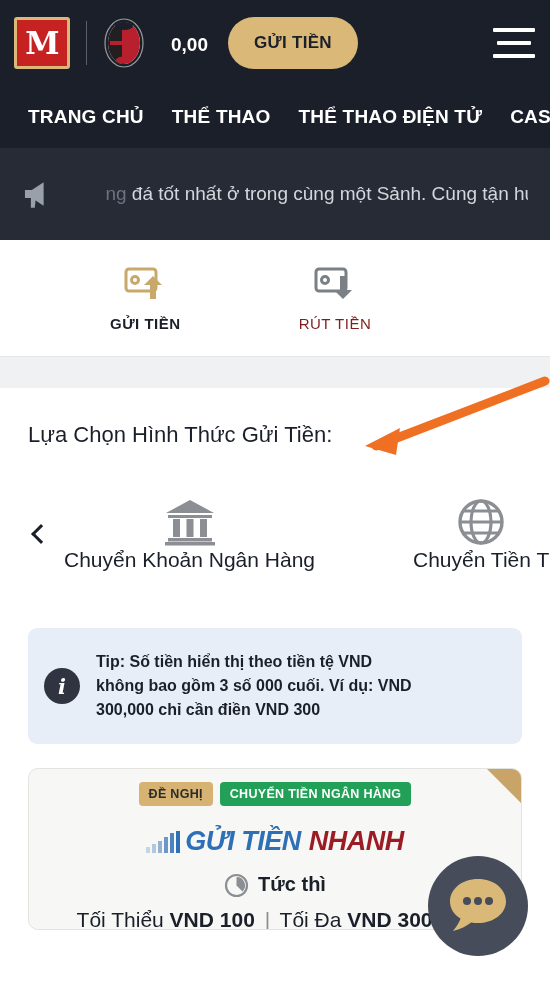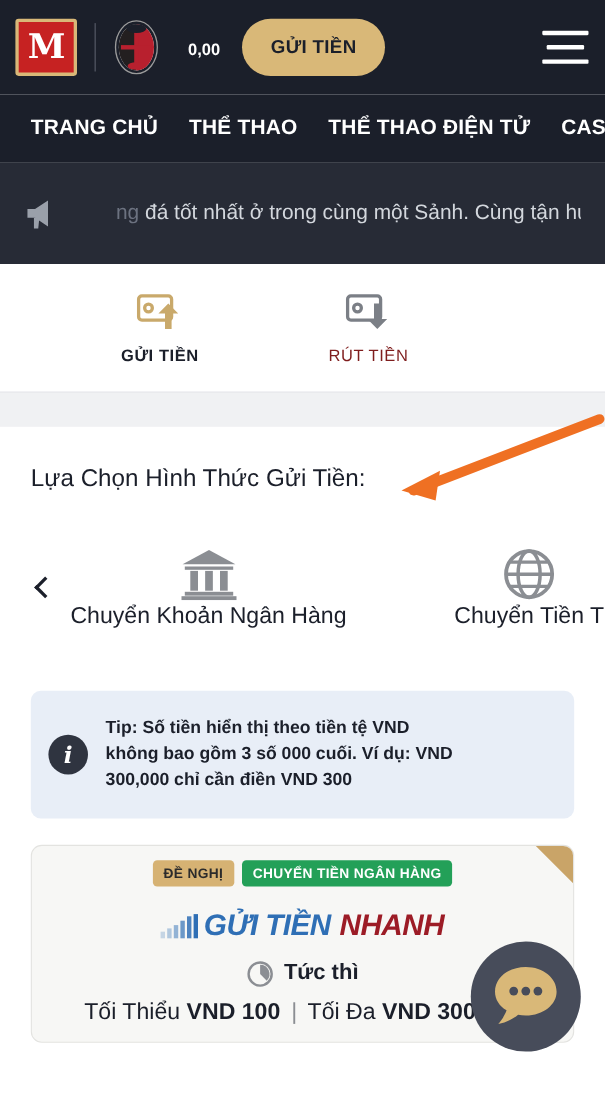--- a/index.html
+++ b/index.html
@@ -48,21 +48,21 @@
   .balance-top{
     display:flex;align-items:center;gap:6px;
     font-size:18px;font-weight:bold;line-height:1.15;
   }
   .chev-d{
     width:11px;height:11px;
     border-right:2.4px solid #ffffff;
     border-bottom:2.4px solid #ffffff;
     transform:rotate(45deg) translate(-2px,-2px);
   }
-  .balance-val{ font-size:15px;font-weight:bold;margin-top:4px; }
+  .balance-val{ font-size:19px;font-weight:bold;margin-top:4px; }
 
   .deposit-btn{
     margin-left:20px;
     background:#d9b878;
     color:#1b1f2a;
     border:none;
     border-radius:30px;
     height:52px;
     padding:0 26px;
     font-family:"Liberation Sans", sans-serif;
@@ -198,21 +198,21 @@
     white-space:nowrap;
   }
 
   
   .card{
     margin:24px 28px 0 28px;
     background:#f7f7f5;
     border:1px solid #e3e3e0;
     border-radius:10px;
     position:relative;
-    height:180px;
+    height:162px;
     overflow:hidden;
     text-align:center;
     padding-top:13px;
   }
   .corner{
     position:absolute;top:0;right:0;
     width:0;height:0;
     border-top:34px solid #c9a468;
     border-left:34px solid transparent;
   }

